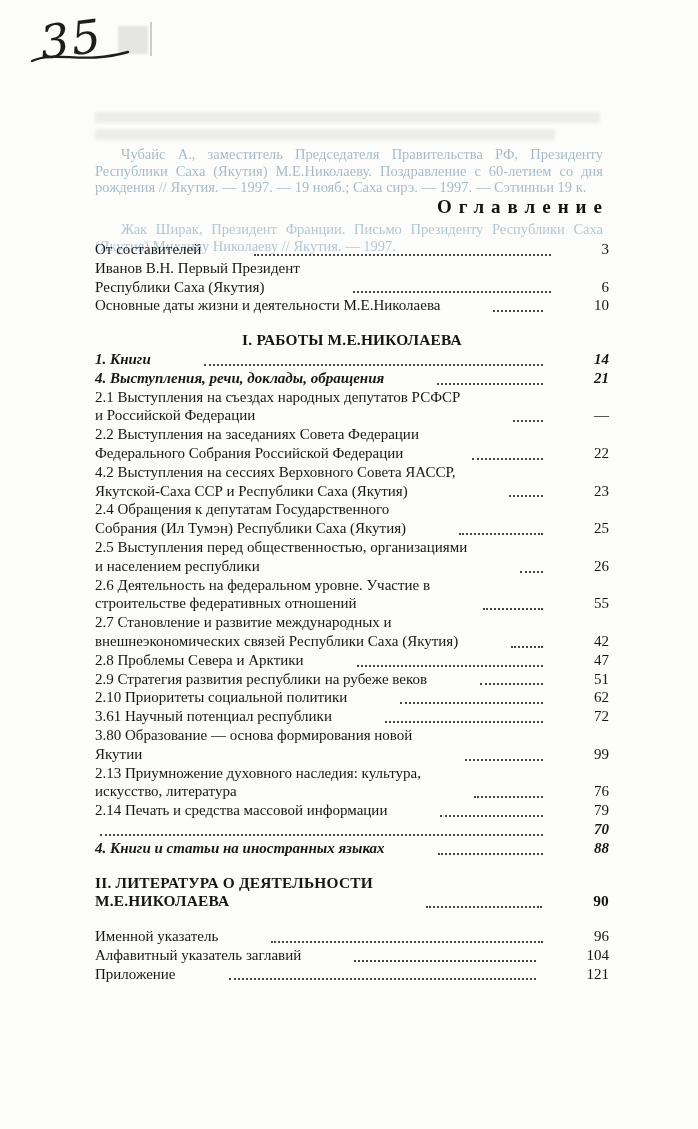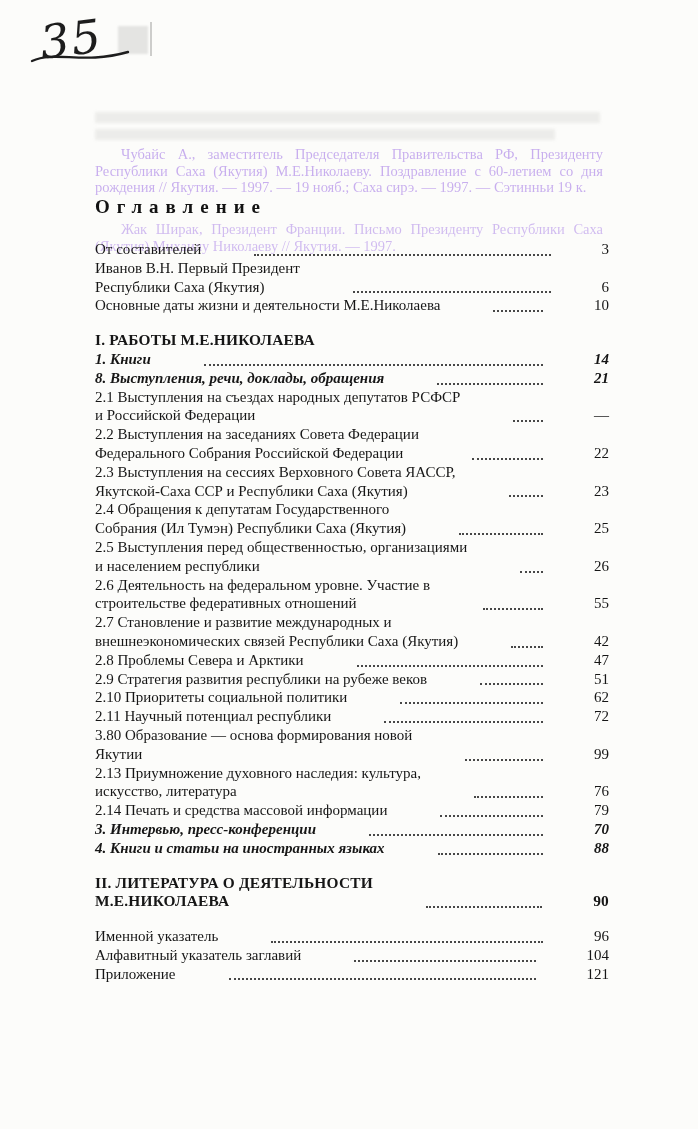--- a/index.html
+++ b/index.html
@@ -79,40 +79,40 @@
   .bleed-bar.b1 { top: 112px; }
   .bleed-bar.b2 { top: 129px; width: 460px; }
   .bleed-frag {
     position: absolute;
     left: 95px;
     width: 508px;
     font-size: 14.5px;
     line-height: 16.5px;
     text-align: justify;
     text-indent: 26px;
-    color: #6d28d9;
+    color: #0c4a6e;
     filter: blur(0.7px);
   }
   .bleed-frag.frag0 { top: 146px; opacity: 0.36; }
   .bleed-frag.frag1 { top: 221px; opacity: 0.30; }
 
   
   .content {
     position: absolute;
     left: 95px;
     top: 196px;
     width: 514px;
     z-index: 2;
   }
   .toc-title {
     margin: 0 0 22px 0;
     font-size: 19px;
     font-weight: 700;
     letter-spacing: 7px;
-    text-align: left;
+    text-align: right;
     color: #121212;
   }
 
   .entry {
     display: flex;
     align-items: flex-end;
     font-size: 15px;
     line-height: 18.8px;
     gap: 48px;
   }
@@ -125,21 +125,21 @@
     min-width: 10px;
     border-bottom: 2px dotted #474747;
     margin: 0 3px 3px 5px;
     align-self: flex-end;
   }
   .entry .pg {
     white-space: nowrap;
     flex: 0 0 auto;
   }
 
-  .entry.section { font-weight: 700; font-size: 15.4px; letter-spacing: 0.2px; }
+  .entry.section { font-weight: 700; font-size: 15.4px; letter-spacing: 0.2px; justify-content: center; }
   .entry.bold-italic { font-weight: 700; font-style: italic; }
 
   .gap-lg { margin-top: 16px; }
   .gap-md { }
 </style>
 </head>
 <body>
 
 <div class="page-root">
 
@@ -181,38 +181,38 @@
         </div>
         <div class="entry section gap-lg">
           <span class="t">I. РАБОТЫ М.Е.НИКОЛАЕВА</span>
         </div>
         <div class="entry bold-italic gap-md">
           <span class="t">1. Книги</span>
           <span class="dots"></span>
           <span class="pg">14</span>
         </div>
         <div class="entry bold-italic">
-          <span class="t">8. Выступления, речи, доклады, обращения</span>
+          <span class="t">4. Выступления, речи, доклады, обращения</span>
           <span class="dots"></span>
           <span class="pg">21</span>
         </div>
         <div class="entry">
           <span class="t">2.1 Выступления на съездах народных депутатов РСФСР
 и Российской Федерации</span>
           <span class="dots"></span>
           <span class="pg">—</span>
         </div>
         <div class="entry">
           <span class="t">2.2 Выступления на заседаниях Совета Федерации
 Федерального Собрания Российской Федерации</span>
           <span class="dots"></span>
           <span class="pg">22</span>
         </div>
         <div class="entry">
-          <span class="t">2.3 Выступления на сессиях Верховного Совета ЯАССР,
+          <span class="t">4.2 Выступления на сессиях Верховного Совета ЯАССР,
 Якутской-Саха ССР и Республики Саха (Якутия)</span>
           <span class="dots"></span>
           <span class="pg">23</span>
         </div>
         <div class="entry">
           <span class="t">2.4 Обращения к депутатам Государственного
 Собрания (Ил Тумэн) Республики Саха (Якутия)</span>
           <span class="dots"></span>
           <span class="pg">25</span>
         </div>
@@ -243,21 +243,21 @@
           <span class="t">2.9 Стратегия развития республики на рубеже веков</span>
           <span class="dots"></span>
           <span class="pg">51</span>
         </div>
         <div class="entry">
           <span class="t">2.10 Приоритеты социальной политики</span>
           <span class="dots"></span>
           <span class="pg">62</span>
         </div>
         <div class="entry">
-          <span class="t">2.11 Научный потенциал республики</span>
+          <span class="t">3.61 Научный потенциал республики</span>
           <span class="dots"></span>
           <span class="pg">72</span>
         </div>
         <div class="entry">
           <span class="t">3.80 Образование — основа формирования новой
 Якутии</span>
           <span class="dots"></span>
           <span class="pg">99</span>
         </div>
         <div class="entry">
@@ -265,21 +265,20 @@
 искусство, литература</span>
           <span class="dots"></span>
           <span class="pg">76</span>
         </div>
         <div class="entry">
           <span class="t">2.14 Печать и средства массовой информации</span>
           <span class="dots"></span>
           <span class="pg">79</span>
         </div>
         <div class="entry bold-italic">
-          <span class="t">3. Интервью, пресс-конференции</span>
           <span class="dots"></span>
           <span class="pg">70</span>
         </div>
         <div class="entry bold-italic">
           <span class="t">4. Книги и статьи на иностранных языках</span>
           <span class="dots"></span>
           <span class="pg">88</span>
         </div>
         <div class="entry section gap-lg">
           <span class="t">II. ЛИТЕРАТУРА О ДЕЯТЕЛЬНОСТИ

